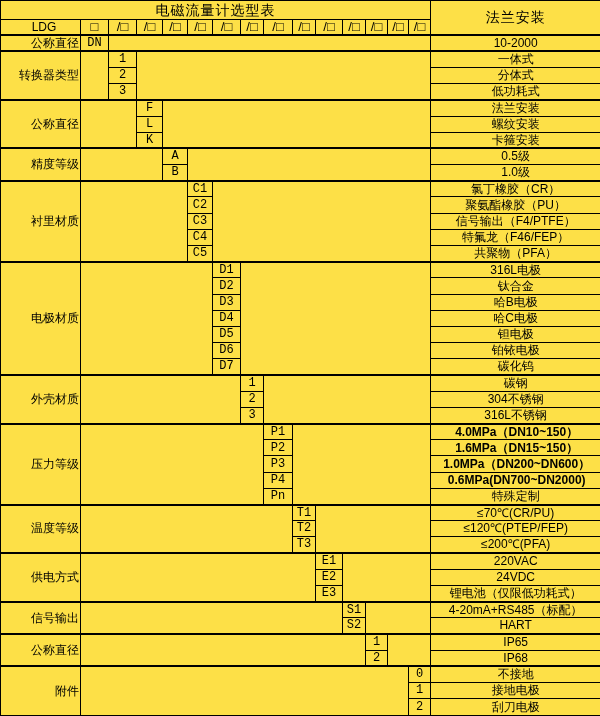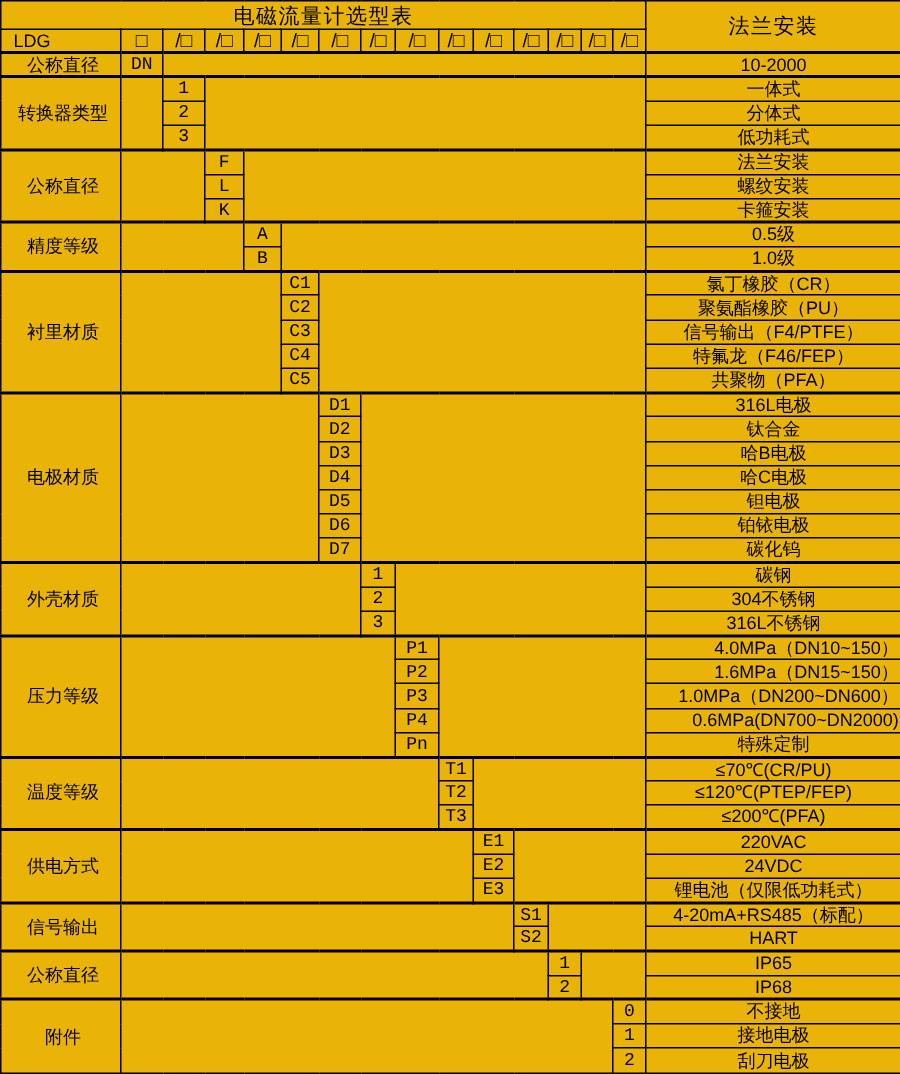--- a/index.html
+++ b/index.html
@@ -1,28 +1,28 @@
 <!DOCTYPE html>
 <html><head>
 <meta charset="utf-8">
 <style>
   html,body{margin:0;padding:0;background:#fff;}
   .page{width:600px;height:716px;background:#fff;}
   table{border-collapse:collapse;table-layout:fixed;width:600px;height:716px;
-        font-family:"Liberation Sans",sans-serif;font-size:12px;color:#000;background:#eab308;}
+        font-family:"Liberation Sans",sans-serif;font-size:12px;color:#000;background:#fde047;}
   td{border:1px solid #000;padding:0 1px;text-align:center;vertical-align:middle;
      overflow:hidden;white-space:nowrap;line-height:1.05;}
   td.title{font-size:14px;letter-spacing:1px;}
   td.funchead{font-size:14px;letter-spacing:1px;}
-  td.label{text-align:center;padding-left:4px;}
-  td.modelname{text-align:left;padding-left:8px;}
+  td.label{text-align:right;padding-left:4px;}
+  td.modelname{text-align:center;padding-left:8px;}
   td.codecell{font-family:Liberation Mono, monospace;}
   td.slot{font-size:13px;padding:0;}
   td.desc{}
-  td.desc.left{text-align:right;padding-left:3px;}
+  td.desc.left{text-align:center;padding-left:3px;font-weight:bold;}
   td.gt{border-top:2px solid #000;}
   tr{height:16px;}
   tr.titlerow{height:19px;}
   tr.coderow{height:15px;}
 </style>
 </head>
 <body>
 
 <div class="page">
   <table id="selector-table">

